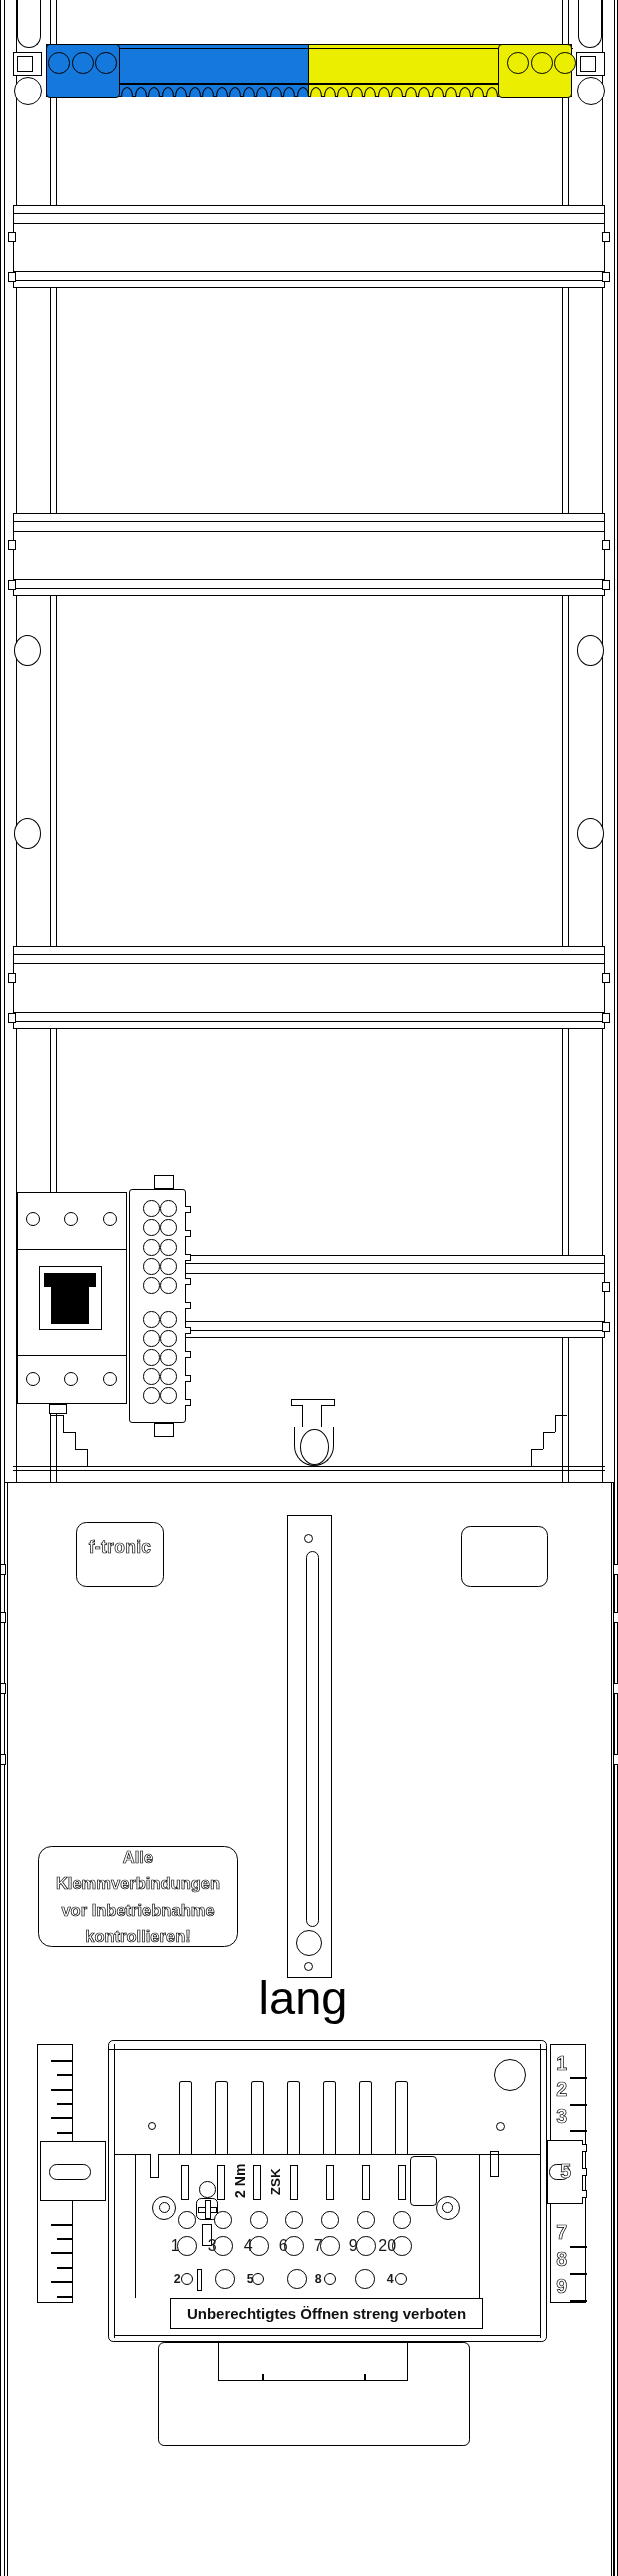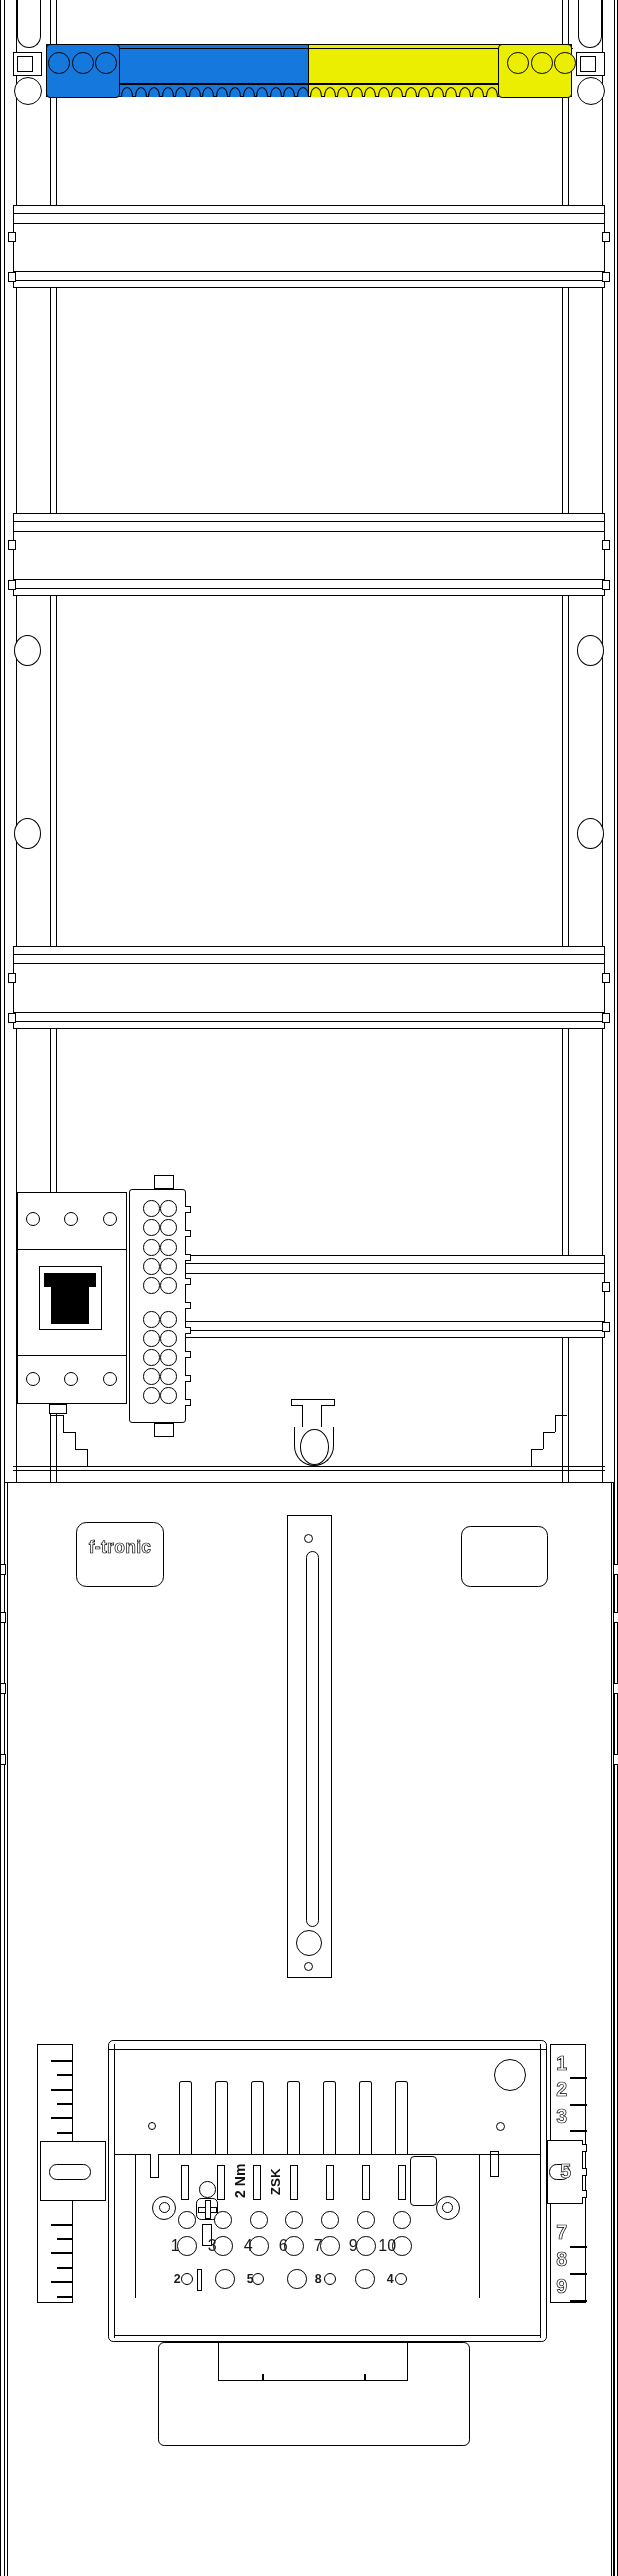--- a/index.html
+++ b/index.html
@@ -24,22 +24,31 @@
               font-size:15px;font-weight:600;color:#111;white-space:nowrap}
 </style>
 </head>
 <body>
 
 <div id="canvas">
 
   <div class="abs outl" id="logo-badge">
     <span>f-tronic</span>
   </div>
+  <div class="abs" id="warning-label">
+    <div class="outl">Alle Klemmverbindungen</div>
+    <div class="outl">vor Inbetriebnahme</div>
+    <div class="outl">kontrollieren!</div>
+  </div>
+  <div class="abs" id="length-label">lang</div>
   <div class="abs" id="torque-label">2 Nm</div>
   <div class="abs" id="type-label">ZSK</div>
+  <div class="abs" id="seal-label">
+    <span>Unberechtigtes Öffnen streng verboten</span>
+  </div>
 <div class="abs" style="left: 0px; top: 0px; width: 1px; height: 3334px; background: rgb(0, 0, 0);"></div>
     <div class="abs" style="left: 4.1px; top: 0px; width: 0.5px; height: 3334px; background: rgb(0, 0, 0);"></div>
     <div class="abs" style="left: 614px; top: 0px; width: 0.5px; height: 3334px; background: rgb(0, 0, 0);"></div>
     <div class="abs" style="left: 617px; top: 0px; width: 1px; height: 3334px; background: rgb(0, 0, 0);"></div>
     <div class="abs" style="left: 15.5px; top: 0px; width: 41px; height: 3334px; border-left: 0.8px solid rgb(0, 0, 0); border-right: 0.8px solid rgb(0, 0, 0); background: rgb(255, 255, 255);"></div>
     <div class="abs" style="left: 50px; top: 0px; width: 0.5px; height: 3334px; background: rgb(0, 0, 0);"></div>
     <div class="abs" style="left: 562px; top: 0px; width: 41px; height: 3334px; border-left: 0.8px solid rgb(0, 0, 0); border-right: 0.8px solid rgb(0, 0, 0); background: rgb(255, 255, 255);"></div>
     <div class="abs" style="left: 568px; top: 0px; width: 0.5px; height: 3334px; background: rgb(0, 0, 0);"></div>
     <div class="abs" style="left: 16.5px; top: -1px; width: 24px; height: 49px; background: rgb(255, 255, 255); border-right: 0.8px solid rgb(0, 0, 0); border-bottom: 0.8px solid rgb(0, 0, 0); border-left: 0.8px solid rgb(0, 0, 0); border-image: initial; border-top: none; border-radius: 0px 0px 12px 12px;"></div>
     <div class="abs" style="left: 578px; top: -1px; width: 24px; height: 49px; background: rgb(255, 255, 255); border-right: 0.8px solid rgb(0, 0, 0); border-bottom: 0.8px solid rgb(0, 0, 0); border-left: 0.8px solid rgb(0, 0, 0); border-image: initial; border-top: none; border-radius: 0px 0px 12px 12px;"></div>
@@ -307,21 +316,21 @@
     <div class="abs" style="left: 215px; top: 2269px; width: 19.6px; height: 19.6px; border: 0.8px solid rgb(0, 0, 0); border-radius: 50%; background: rgb(255, 255, 255);"></div>
     <div class="abs" style="left: 287px; top: 2269px; width: 19.6px; height: 19.6px; border: 0.8px solid rgb(0, 0, 0); border-radius: 50%; background: rgb(255, 255, 255);"></div>
     <div class="abs" style="left: 355px; top: 2269px; width: 19.6px; height: 19.6px; border: 0.8px solid rgb(0, 0, 0); border-radius: 50%; background: rgb(255, 255, 255);"></div>
     <div class="abs" style="left: 197px; top: 2269px; width: 5.2px; height: 21.6px; border: 0.8px solid rgb(0, 0, 0); background: rgb(255, 255, 255);"></div>
     <div class="abs" style="left: 166px; top: 2236px; width: 18.5px; height: 19.6px; text-align: center; font-size: 16px; line-height: 19.6px; color: rgb(26, 26, 26); font-weight: 500;">1</div>
     <div class="abs" style="left: 203px; top: 2236px; width: 18.5px; height: 19.6px; text-align: center; font-size: 16px; line-height: 19.6px; color: rgb(26, 26, 26); font-weight: 500;">3</div>
     <div class="abs" style="left: 239px; top: 2236px; width: 18.5px; height: 19.6px; text-align: center; font-size: 16px; line-height: 19.6px; color: rgb(26, 26, 26); font-weight: 500;">4</div>
     <div class="abs" style="left: 274px; top: 2236px; width: 18.5px; height: 19.6px; text-align: center; font-size: 16px; line-height: 19.6px; color: rgb(26, 26, 26); font-weight: 500;">6</div>
     <div class="abs" style="left: 309px; top: 2236px; width: 18.5px; height: 19.6px; text-align: center; font-size: 16px; line-height: 19.6px; color: rgb(26, 26, 26); font-weight: 500;">7</div>
     <div class="abs" style="left: 344px; top: 2236px; width: 18.5px; height: 19.6px; text-align: center; font-size: 16px; line-height: 19.6px; color: rgb(26, 26, 26); font-weight: 500;">9</div>
-    <div class="abs" style="left: 378px; top: 2236px; width: 18.5px; height: 19.6px; text-align: center; font-size: 16px; line-height: 19.6px; color: rgb(26, 26, 26); font-weight: 500;">10</div>
+    <div class="abs" style="left: 378px; top: 2236px; width: 18.5px; height: 19.6px; text-align: center; font-size: 16px; line-height: 19.6px; color: rgb(26, 26, 26); font-weight: 500;">20</div>
     <div class="abs" style="left: 169px; top: 2272px; width: 16.5px; height: 14.4px; text-align: center; font-size: 12.4px; line-height: 14.4px; color: rgb(26, 26, 26); font-weight: 700;">2</div>
     <div class="abs" style="left: 242px; top: 2272px; width: 16.5px; height: 14.4px; text-align: center; font-size: 12.4px; line-height: 14.4px; color: rgb(26, 26, 26); font-weight: 700;">5</div>
     <div class="abs" style="left: 310px; top: 2272px; width: 16.5px; height: 14.4px; text-align: center; font-size: 12.4px; line-height: 14.4px; color: rgb(26, 26, 26); font-weight: 700;">8</div>
     <div class="abs" style="left: 382px; top: 2272px; width: 16.5px; height: 14.4px; text-align: center; font-size: 12.4px; line-height: 14.4px; color: rgb(26, 26, 26); font-weight: 700;">4</div>
     <div class="abs" style="left: 158px; top: 2342px; width: 312px; height: 104px; border: 0.8px solid rgb(0, 0, 0); border-radius: 6.2px; background: rgb(255, 255, 255);"></div>
     <div class="abs" style="left: 218px; top: 2342px; width: 190px; height: 39px; border: 0.8px solid rgb(0, 0, 0); background: rgb(255, 255, 255);"></div>
     <div class="abs" style="left: 262px; top: 2374px; width: 2.1px; height: 6.2px; background: rgb(0, 0, 0);"></div>
     <div class="abs" style="left: 364px; top: 2374px; width: 2.1px; height: 6.2px; background: rgb(0, 0, 0);"></div>
   </div>
 

